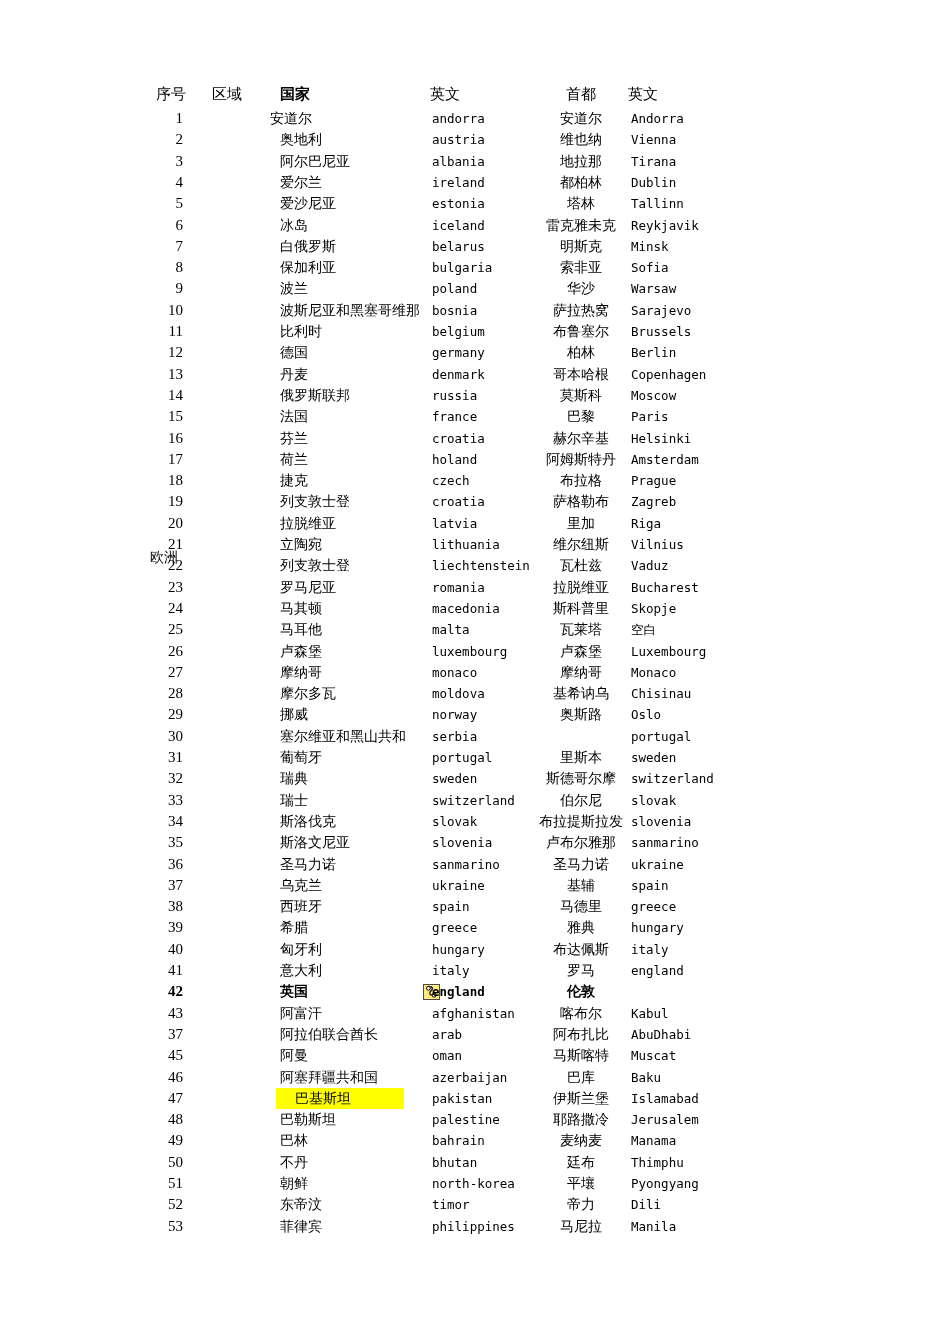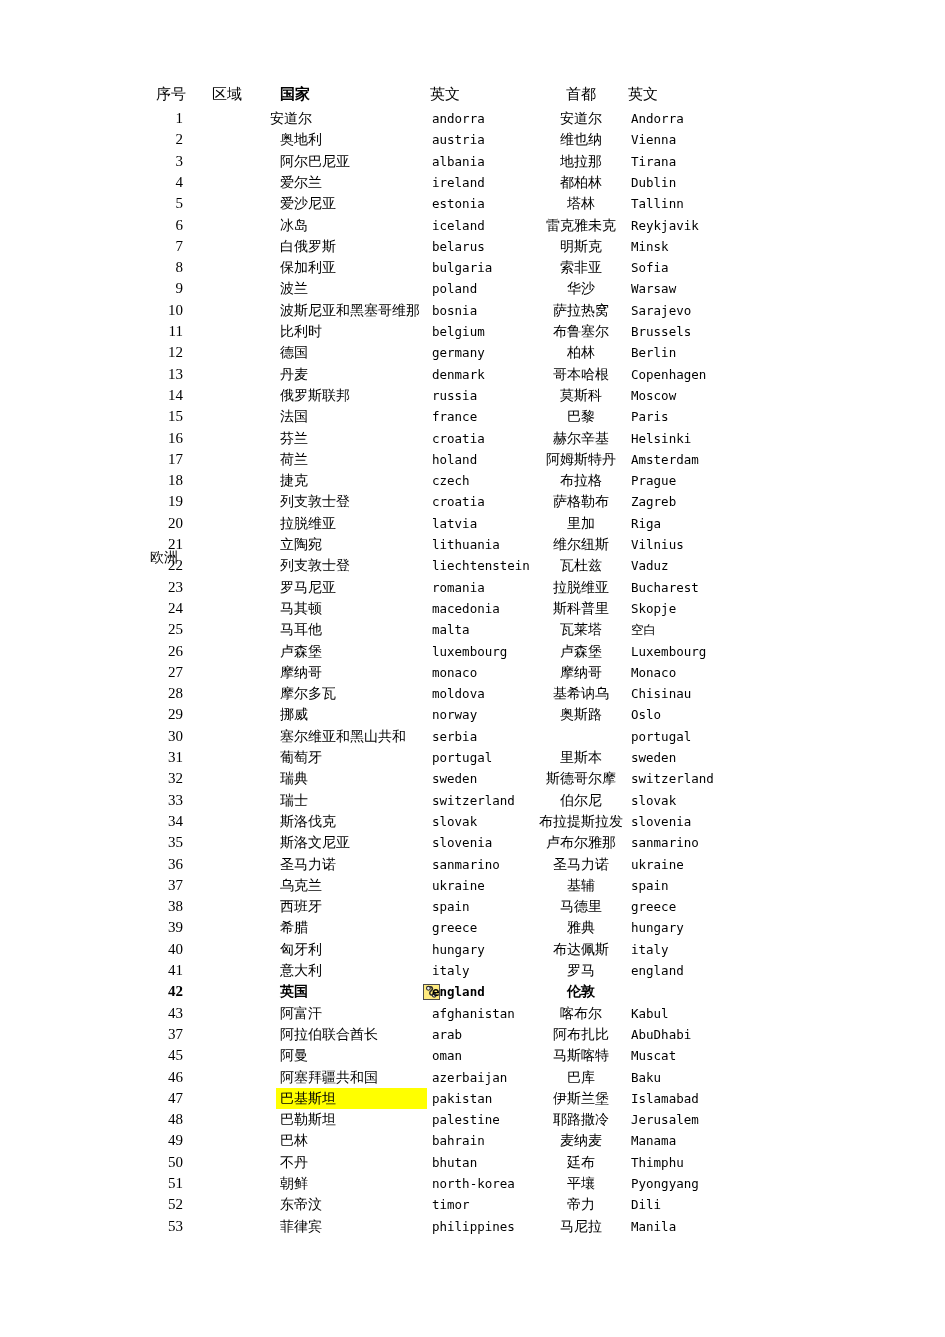--- a/index.html
+++ b/index.html
@@ -59,24 +59,24 @@
   #header-row .c-region { left: 134px; }
   #header-row .c-country{ left: 222px; font-weight: bold; }
   #header-row .c-ceng   { left: 372px; font-family: "DejaVu Sans","Liberation Sans",sans-serif; font-size: 15px; }
   #header-row .c-cap    { left: 475px; }
   #header-row .c-capeng { left: 570px; font-family: "DejaVu Sans","Liberation Sans",sans-serif; font-size: 15px; }
 
   
   .hl-country {
     background: #ffff00;
     left: 218px;
-    width: 151px;
+    width: 128px;
     height: 21.3px;
     line-height: 21.3px;
-    padding-left: 4px;
+    padding-left: 19px;
     box-sizing: border-box;
   }
 
   
   #region-europe {
     position: absolute;
     left: 150px;
     top: 546px;
     width: 60px;
     height: 22px;

